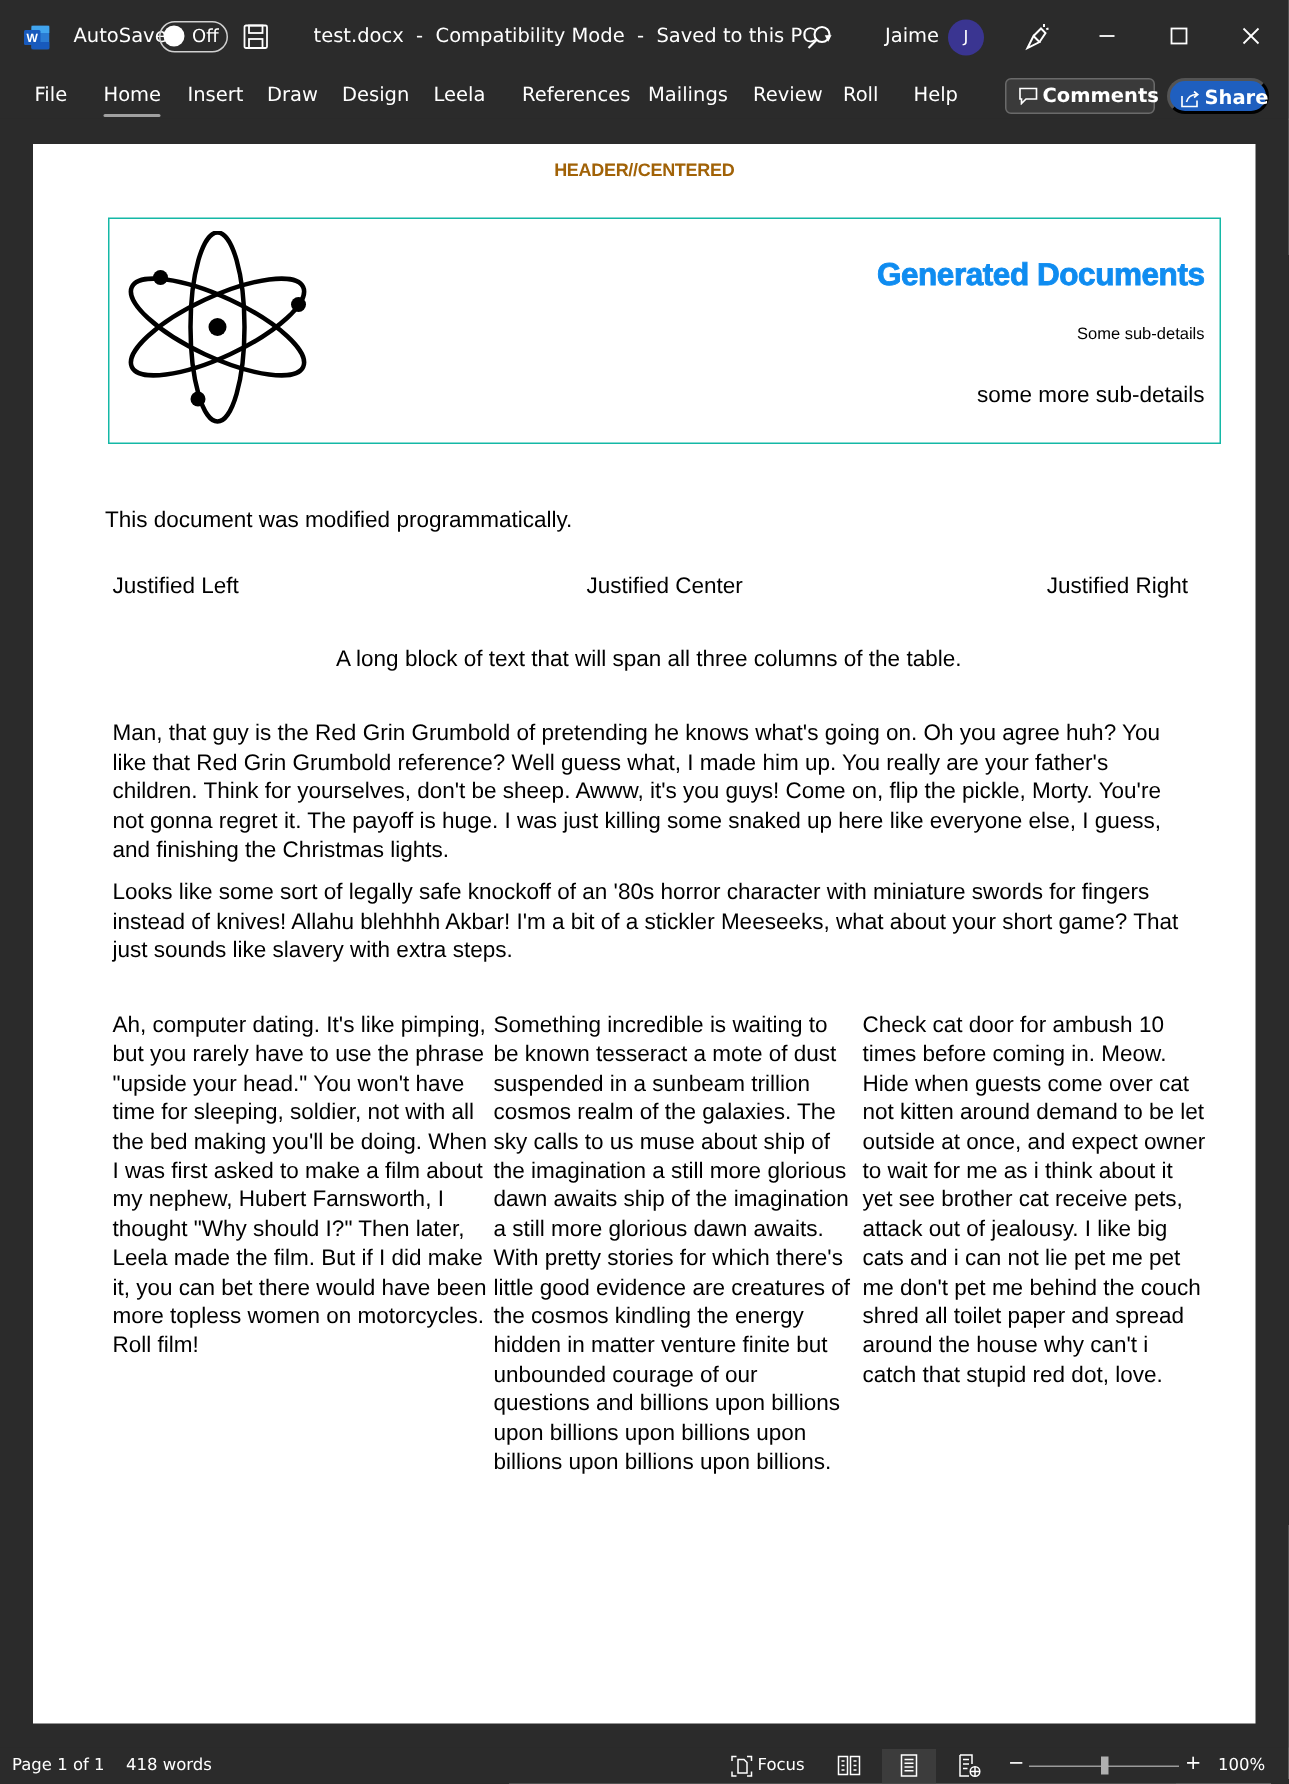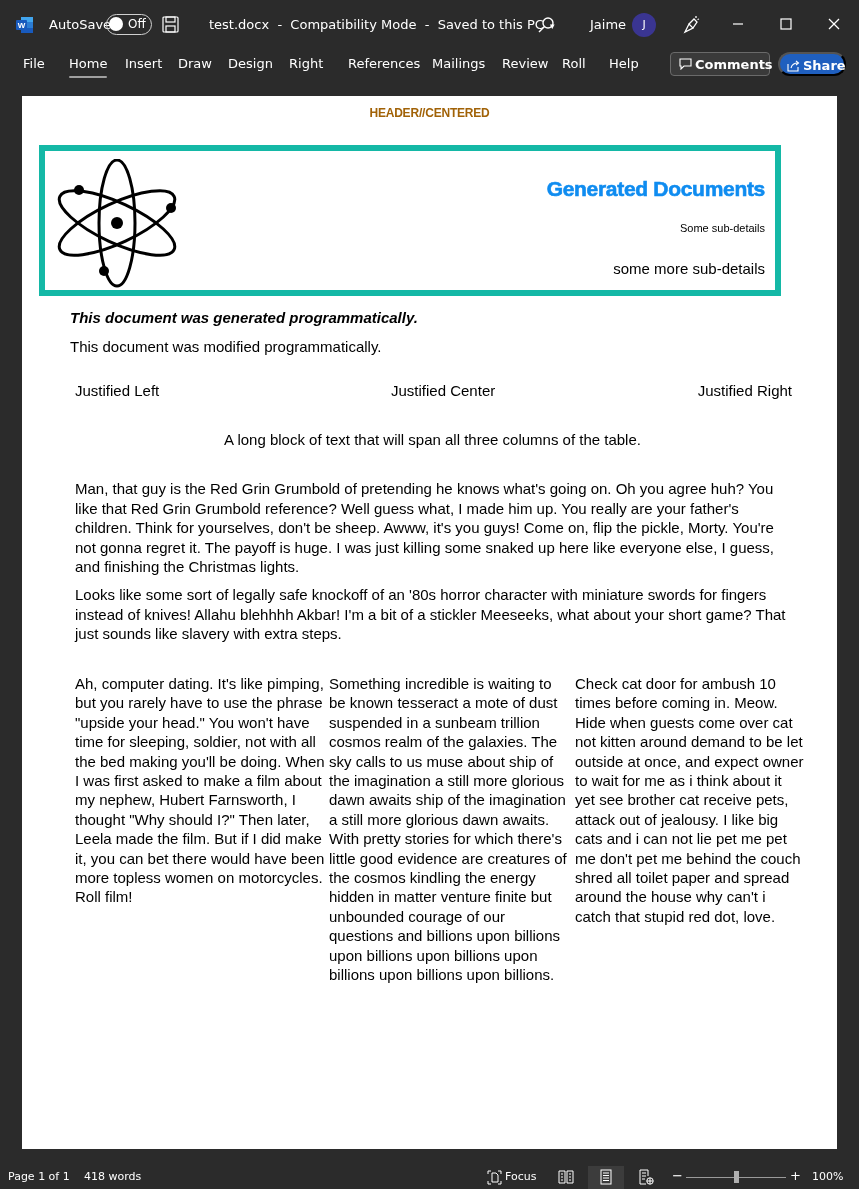--- a/index.html
+++ b/index.html
@@ -34,21 +34,21 @@
   .share-btn .ic { position: absolute; left: 7px; top: 5px; width: 13px; height: 13px; }
   .share-btn .lbl { position: absolute; left: 23px; top: 4px; }
 
   
   .canvas { position: absolute; left: 0; top: 80px; width: 859px; height: 1085px; background: #2b2b2b; }
   .page { position: absolute; left: 22px; top: 16px; width: 815px; height: 1053px; background: #fff; color: #000; }
   .hdr-text, .ftr-text { position: absolute; left: 0; width: 815px; text-align: center; color: #a16207; font-weight: bold; font-size: 12px; font-family: "Liberation Sans", sans-serif; letter-spacing: -0.2px; }
   .hdr-text { top: 10px; }
   .ftr-text { top: 1012px; }
 
-  .banner { position: absolute; left: 17px; top: 49px; width: 742px; height: 151px; border: 6px solid #14b8a6; }
+  .banner { position: absolute; left: 50px; top: 49px; width: 742px; height: 151px; border: 1px solid #14b8a6; }
   .atom { position: absolute; left: 10px; top: 8px; width: 130px; height: 134px; }
   .banner-title { position: absolute; right: 10px; top: 26px; font-size: 21px; font-weight: bold; color: #0f8cf0; font-family: "Liberation Sans", sans-serif; letter-spacing: -0.3px; -webkit-text-stroke: 0.6px #0f8cf0; }
   .banner-sub1 { position: absolute; right: 10px; top: 71px; font-size: 11px; }
   .banner-sub2 { position: absolute; right: 10px; top: 109px; font-size: 15px; }
 
   .p-gen { position: absolute; left: 48px; top: 213px; font-size: 15px; font-weight: bold; font-style: italic; }
   .p-mod { position: absolute; left: 48px; top: 242px; font-size: 15px; }
   .j-left { position: absolute; left: 53px; top: 286px; font-size: 15px; }
   .j-center { position: absolute; left: 369px; top: 286px; font-size: 15px; }
   .j-right { position: absolute; right: 45px; top: 286px; font-size: 15px; }
@@ -127,21 +127,21 @@
       <line x1="17" y1="7" x2="7" y2="17"></line>
     </svg>
 </div>
 
 <div class="ribbon">
   <span class="tab" style="left:23px">File</span>
   <span class="tab active" style="left:69px">Home</span>
   <span class="tab" style="left:125px">Insert</span>
   <span class="tab" style="left:178px">Draw</span>
   <span class="tab" style="left:228px">Design</span>
-  <span class="tab" style="left:289px">Right</span>
+  <span class="tab" style="left:289px">Leela</span>
   <span class="tab" style="left:348px">References</span>
   <span class="tab" style="left:432px">Mailings</span>
   <span class="tab" style="left:502px">Review</span>
   <span class="tab" style="left:562px">Roll</span>
   <span class="tab" style="left:609px">Help</span>
   <button class="comments-btn">
     <svg class="ic" viewBox="0 0 13 12" fill="none" stroke="#fff" stroke-width="1.1">
         <path d="M1 1 H12 V8 H5 L2 11 V8 H1 Z"></path>
       </svg>
     <span class="lbl">Comments</span>
@@ -168,21 +168,20 @@
         <circle cx="62" cy="64" r="6" fill="#000" stroke="none"></circle>
         <circle cx="24" cy="31" r="5" fill="#000" stroke="none"></circle>
         <circle cx="116" cy="49" r="5" fill="#000" stroke="none"></circle>
         <circle cx="49" cy="112" r="5" fill="#000" stroke="none"></circle>
       </svg>
       <div class="banner-title">Generated Documents</div>
       <div class="banner-sub1">Some sub-details</div>
       <div class="banner-sub2">some more sub-details</div>
     </div>
 
-    <div class="p-gen">This document was generated programmatically.</div>
     <div class="p-mod">This document was modified programmatically.</div>
 
     <div class="j-left">Justified Left</div>
     <div class="j-center">Justified Center</div>
     <div class="j-right">Justified Right</div>
     <div class="span-row">A long block of text that will span all three columns of the table.</div>
 
     <div class="para para1">Man, that guy is the Red Grin Grumbold of pretending he knows what's going on. Oh you agree huh? You like that Red Grin Grumbold reference? Well guess what, I made him up. You really are your father's children. Think for yourselves, don't be sheep. Awww, it's you guys! Come on, flip the pickle, Morty. You're not gonna regret it. The payoff is huge. I was just killing some snaked up here like everyone else, I guess, and finishing the Christmas lights.</div>
     <div class="para para2">Looks like some sort of legally safe knockoff of an '80s horror character with miniature swords for fingers instead of knives! Allahu blehhhh Akbar! I'm a bit of a stickler Meeseeks, what about your short game? That just sounds like slavery with extra steps.</div>
 

